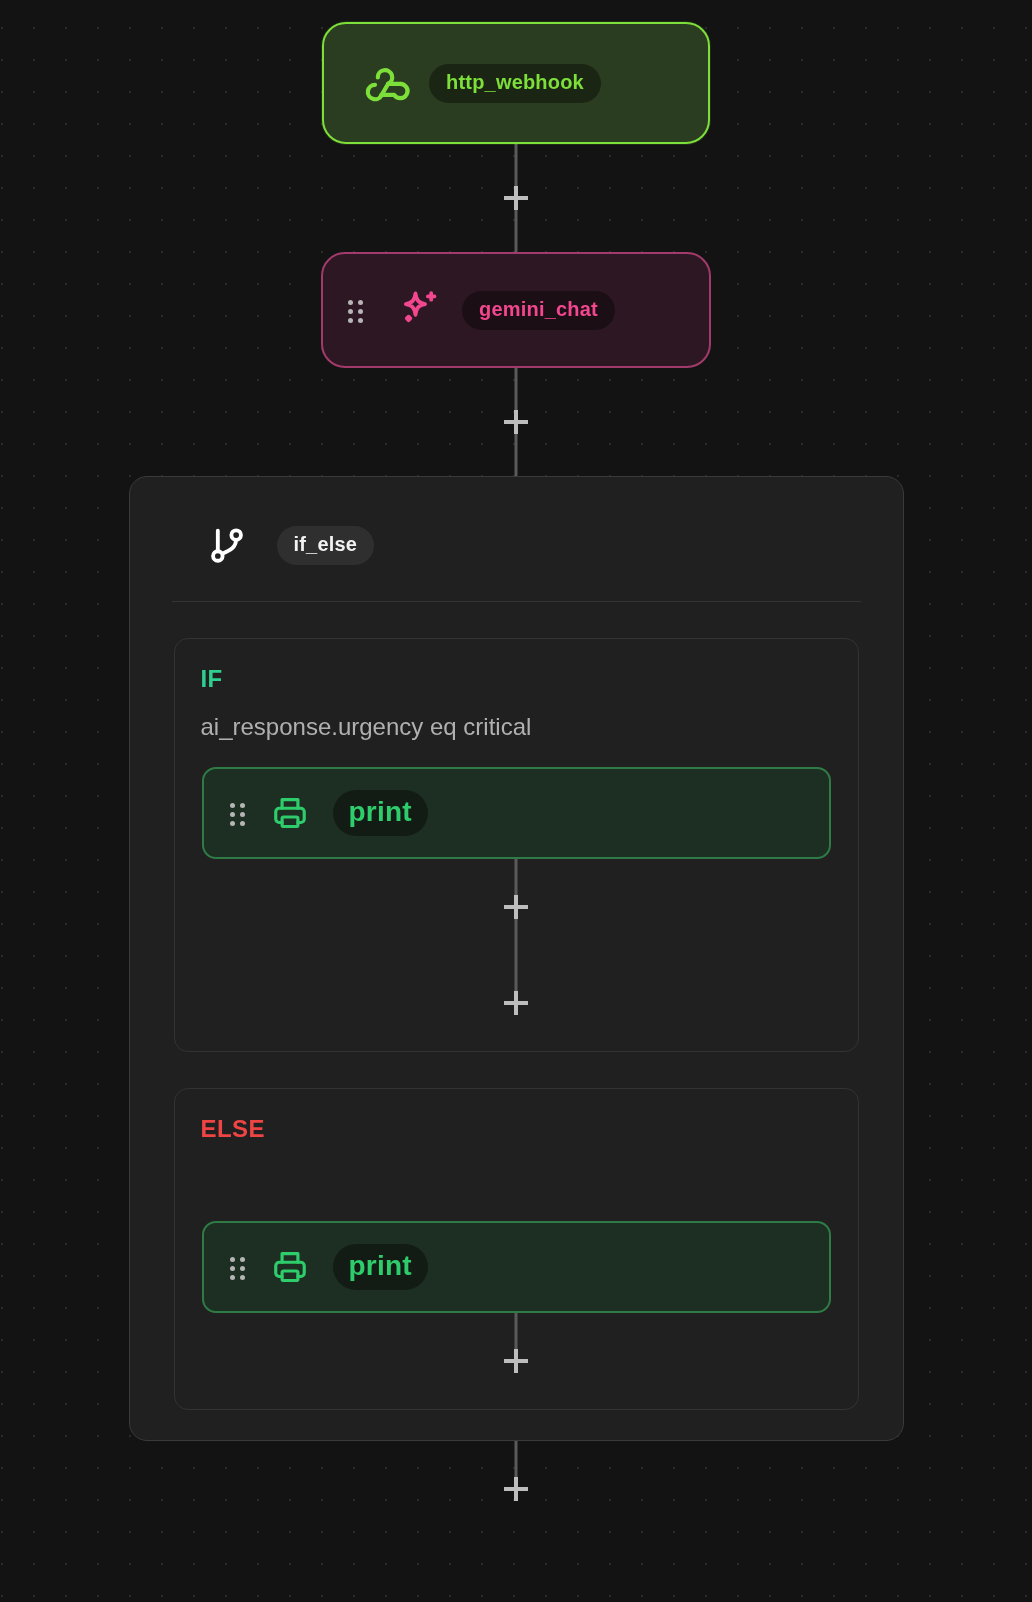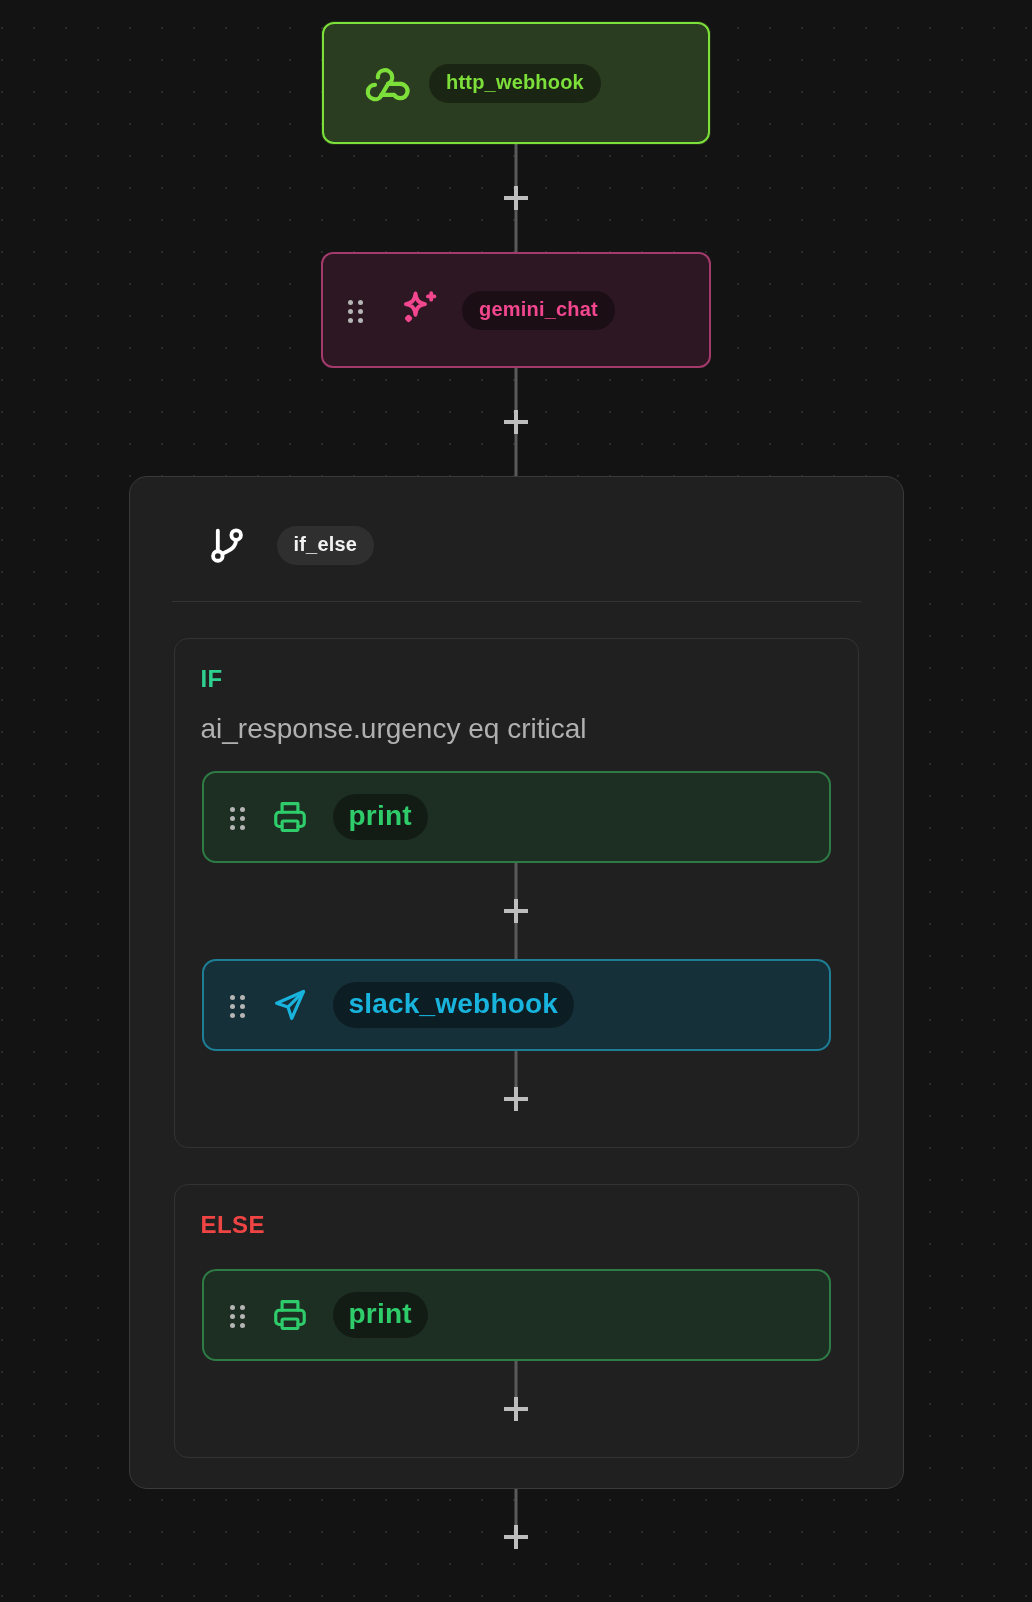--- a/index.html
+++ b/index.html
@@ -76,21 +76,21 @@
   }
 
   .connector.short { height: 86px; }
   .connector.tail  { height: 96px; }
 
   
   .node {
     position: relative;
     display: flex;
     align-items: center;
-    border-radius: 12px;
+    border-radius: 24px;
     border: 2px solid transparent;
     flex: none;
     z-index: 2;
   }
 
   .node .drag {
     width: 15px;
     height: 21px;
     margin-left: 25px;
     display: grid;
@@ -177,33 +177,33 @@
 
   
   .branch {
     margin: 0 44px;
     border: 1px solid #333333;
     border-radius: 14px;
     padding: 26px 24px 0;
     display: flex;
     flex-direction: column;
   }
-  .branch + .branch { margin-top: 36px; }
+  .branch + .branch { margin-top: 36px; gap: 48px; }
 
   .branch-label {
     font-size: 24px;
     font-weight: bold;
     letter-spacing: .4px;
     margin-left: 2px;
   }
   .branch-label.if   { color: #2ecf8f; }
   .branch-label.else { color: #ef4444; }
 
   .branch-cond {
-    font-size: 28px;
+    font-size: 24px;
     color: #b0b0b0;
     margin-top: 20px;
     margin-left: 2px;
   }
 
   .branch-body {
     display: flex;
     flex-direction: column;
     align-items: center;
     margin-top: 26px;
@@ -324,37 +324,20 @@
               </svg>
             </span>
             <span class="pill">print</span>
           </div>
 
           <div class="connector">
             <span class="line"></span>
             <span class="plus"></span>
           </div>
 
-          <div class="node inner-node node-slack">
-            <span class="drag">
-              <i></i>
-                <i></i>
-                <i></i>
-                <i></i>
-                <i></i>
-                <i></i>
-            </span>
-            <span class="ic">
-              <svg width="38" height="38" viewBox="0 0 24 24" fill="none" stroke="#18b4dd" stroke-width="2" stroke-linecap="round" stroke-linejoin="round">
-                <path d="M20.5 3.5 3.6 10.9l7.1 2.4 2.4 7.2z"></path>
-                <path d="M20.5 3.5 10.7 13.3"></path>
-              </svg>
-            </span>
-            <span class="pill">slack_webhook</span>
-          </div>
 
           <div class="connector short">
             <span class="line" style="height:50%;top:0;"></span>
             <span class="plus"></span>
           </div>
 
         </div>
       </div>
 
       <div class="branch">

